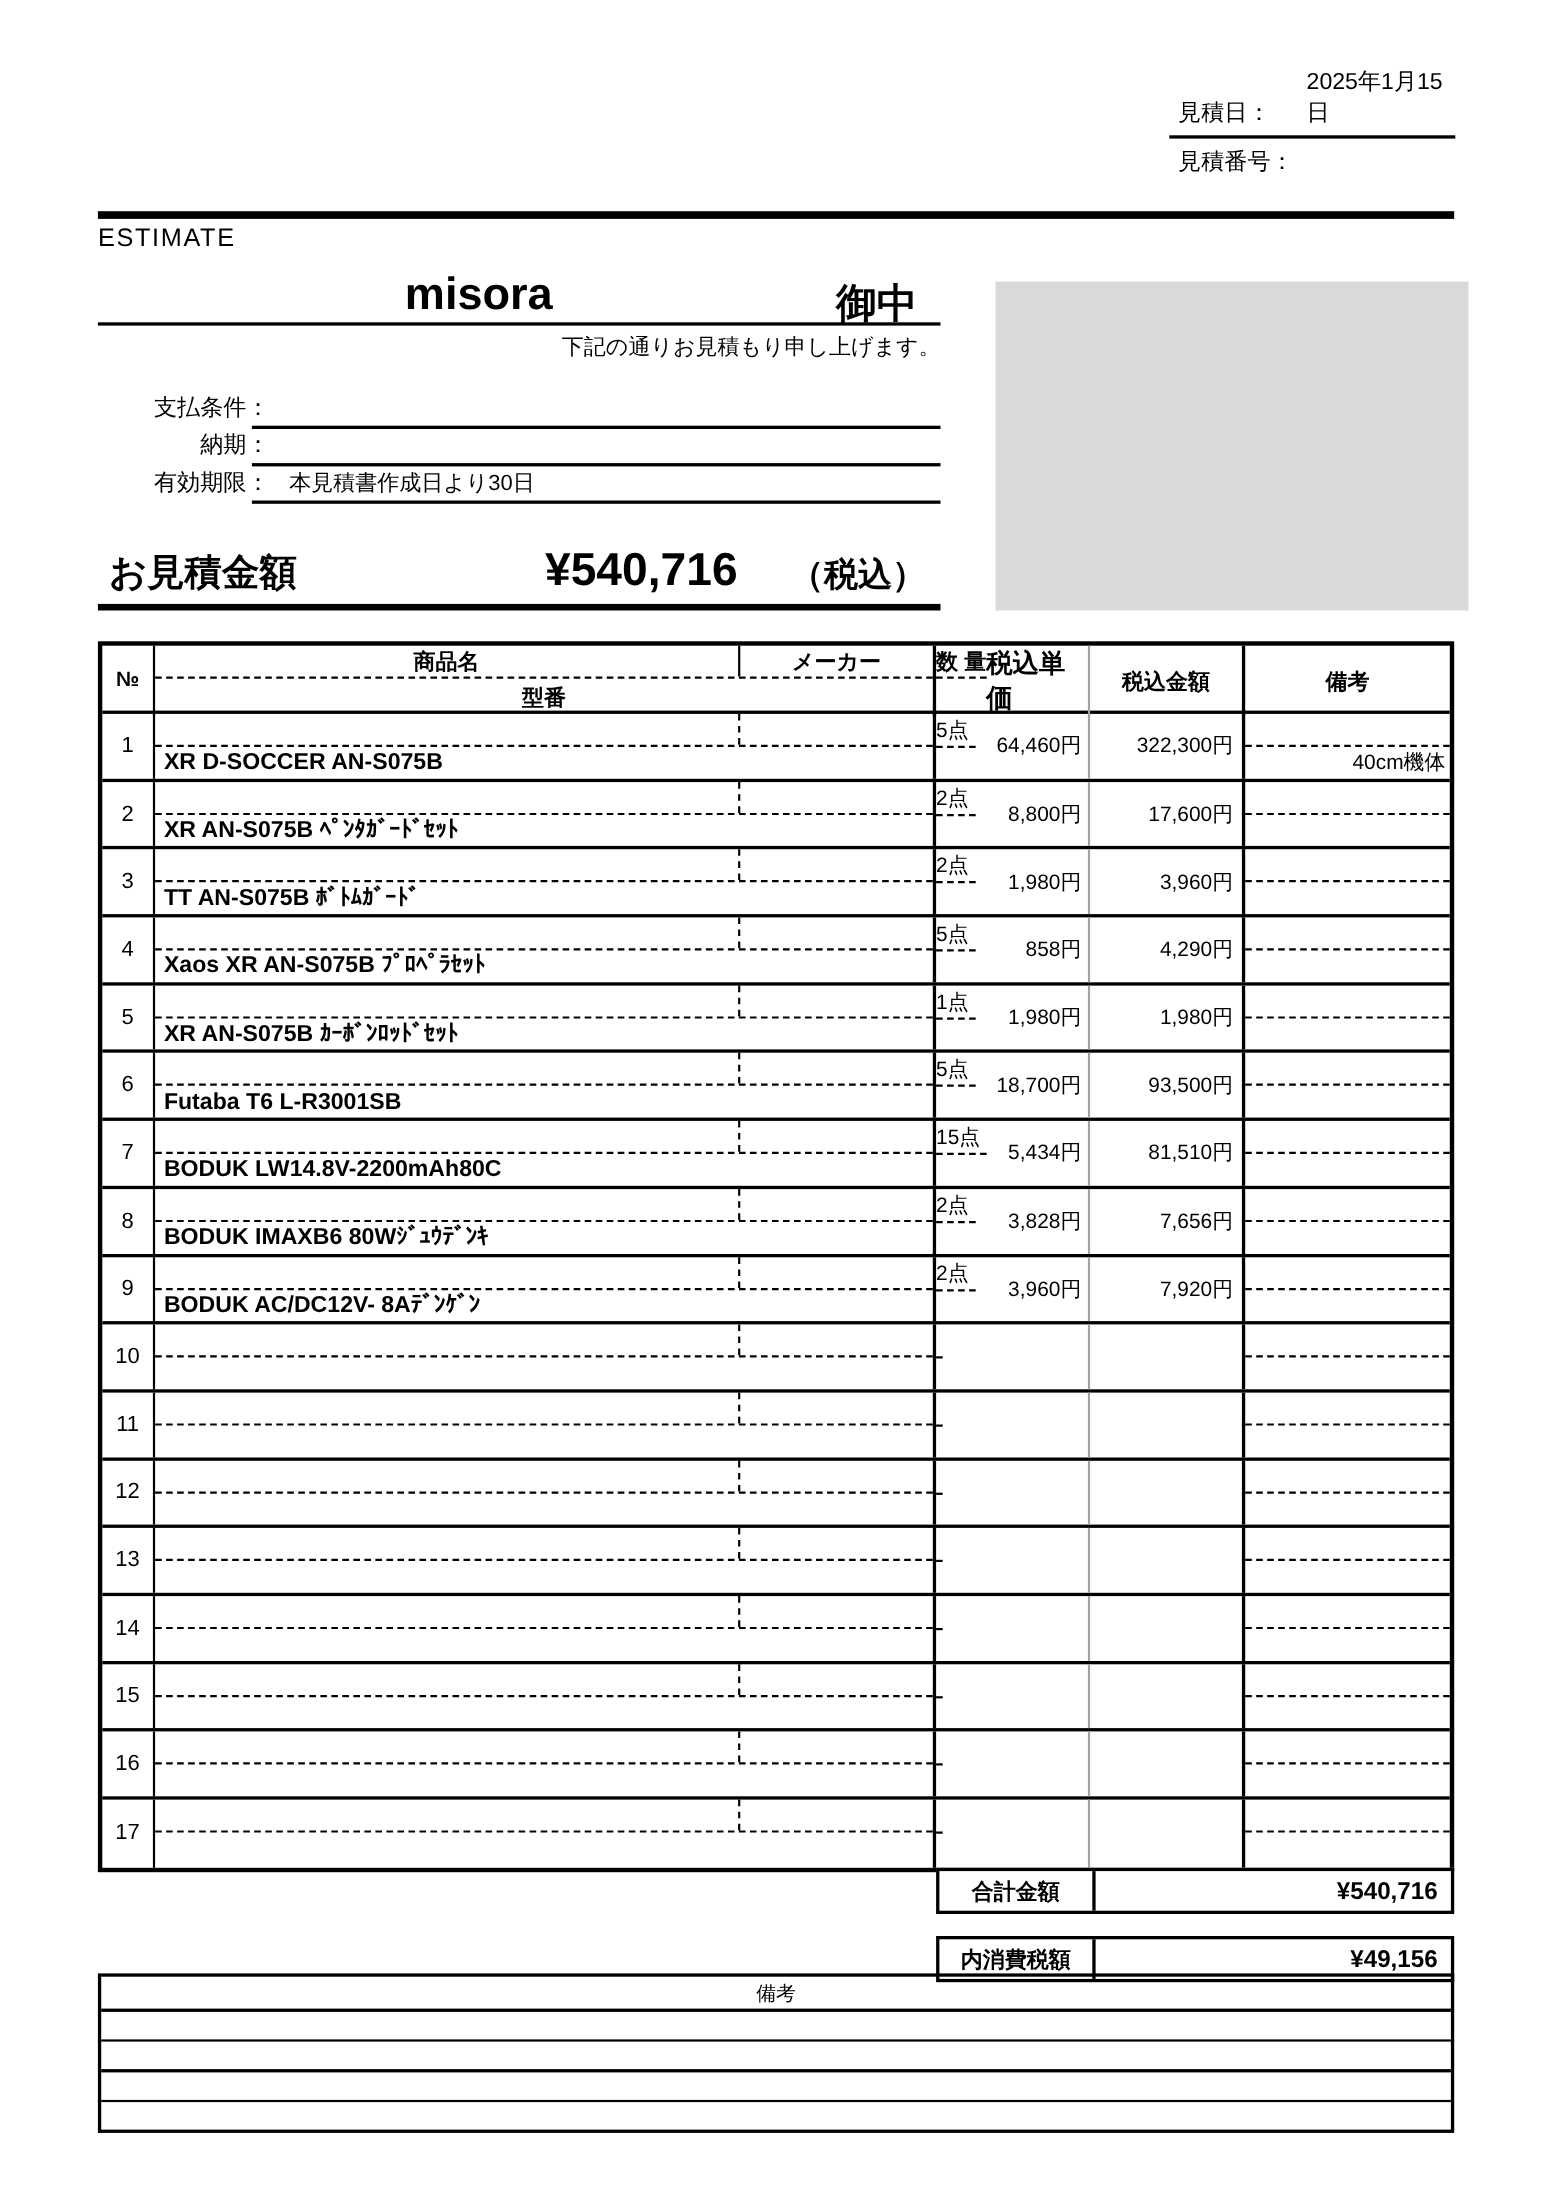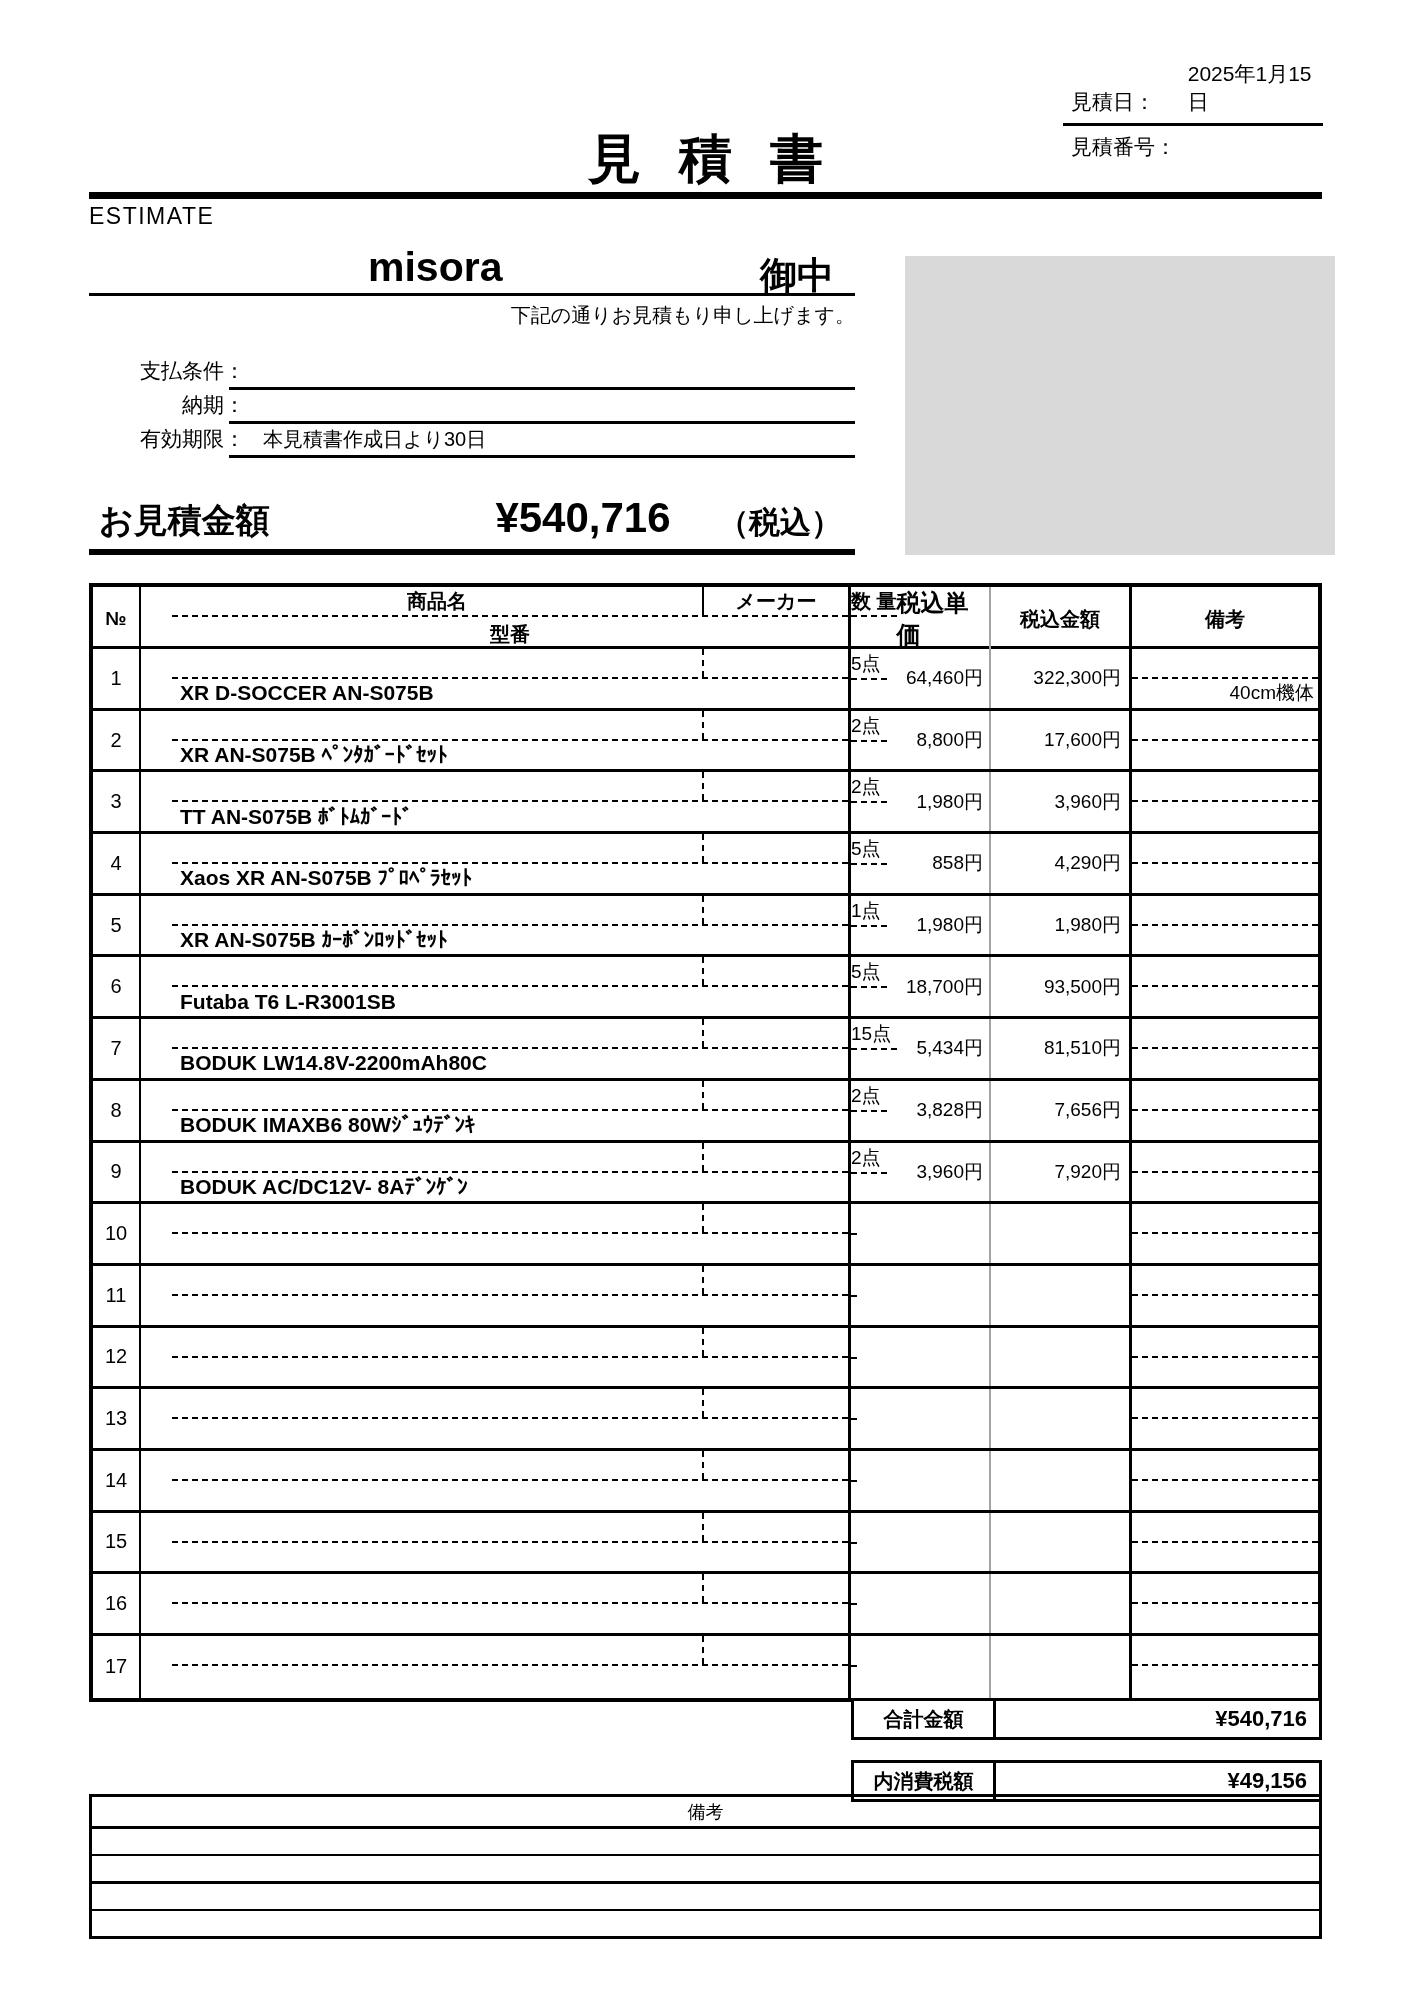--- a/index.html
+++ b/index.html
@@ -36,21 +36,21 @@
   .banner .b-amount{position:absolute;left:404px;top:2px;width:180px;text-align:center;font-size:42px;font-weight:bold;}
   .banner .b-tax{position:absolute;left:629px;top:10px;font-size:31px;font-weight:bold;}
   
   .stamp-box{position:absolute;left:905px;top:256px;width:430px;height:299px;background:#d9d9d9;}
   
   .items-table{position:absolute;left:89px;top:583px;width:1233px;border:4px solid #000;box-sizing:border-box;}
   .grid-row{display:grid;grid-template-columns:48px 710px 140px 141px 1fr;}
   .t-header{height:59px;border-bottom:3px solid #000;font-weight:bold;}
   .c-no{border-right:2px solid #000;display:flex;align-items:center;justify-content:center;}
   .h-no{font-size:19px;}
-  .c-prod{border-right:3px solid #000;display:flex;flex-direction:column;padding-left:31px;}
+  .c-prod{border-right:3px solid #000;display:flex;flex-direction:column;}
   .c-qty{border-right:2px solid #a3a3a3;display:flex;flex-direction:row;}
   .c-amt{border-right:3px solid #000;}
   .h-prod-top{height:28px;border-bottom:2px dashed #000;display:flex;}
   .h-pname{width:530px;border-right:2px solid #000;display:flex;align-items:center;justify-content:center;font-size:20px;}
   .h-maker{flex:1;display:flex;align-items:center;justify-content:center;font-size:20px;}
   .h-prod-bot{flex:1;display:flex;align-items:center;justify-content:center;font-size:20px;}
   .h-qty-top{height:28px;border-bottom:2px dashed #000;display:flex;align-items:center;justify-content:center;font-size:20px;}
   .h-qty-bot{flex:1;display:flex;align-items:center;justify-content:center;font-size:24px;}
   .h-center{display:flex;align-items:center;justify-content:center;font-size:20px;}
   
@@ -91,21 +91,20 @@
   <div class="date-block">
     <div class="date-row">
       <span class="lbl">見積日：</span>
       <span>2025年1月15日</span>
     </div>
     <div class="num-row">
       <span>見積番号：</span>
     </div>
   </div>
 
-  <div class="title">見積書</div>
   <div class="title-bar"></div>
   <div class="subtitle">ESTIMATE</div>
 
   <div class="customer-name">misora</div>
   <div class="honorific">御中</div>
   <div class="customer-line"></div>
   <div class="greeting">下記の通りお見積もり申し上げます。</div>
 
   <div class="terms">
     <div class="term">

